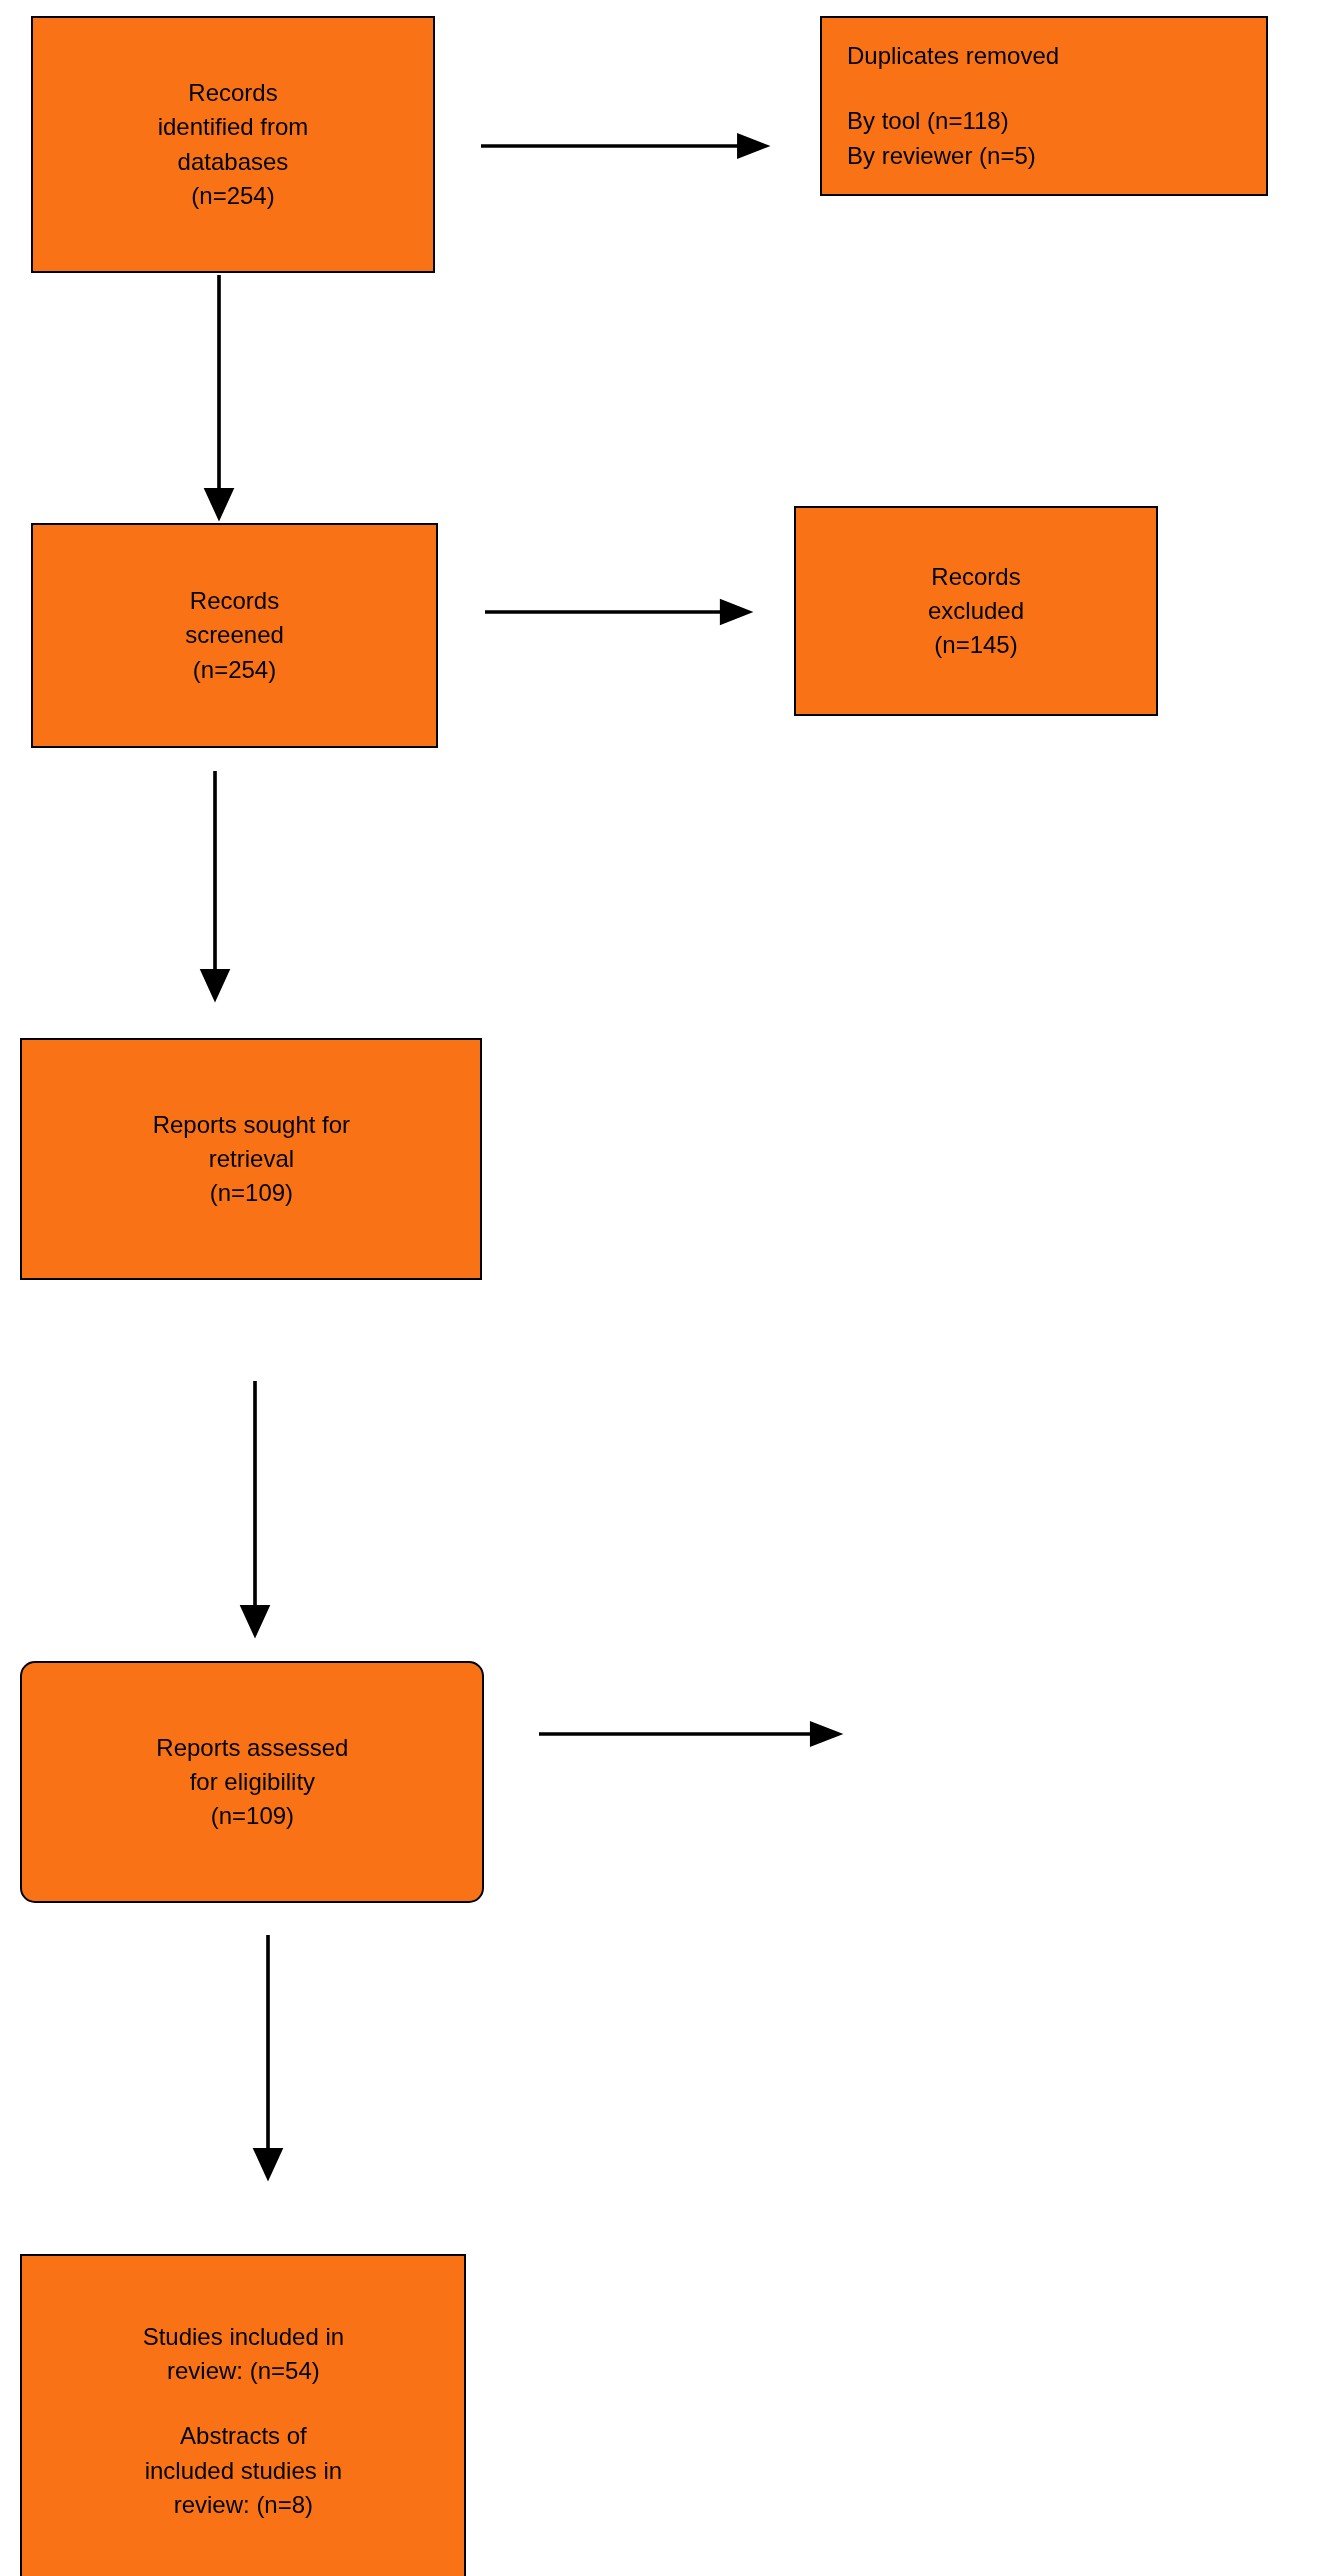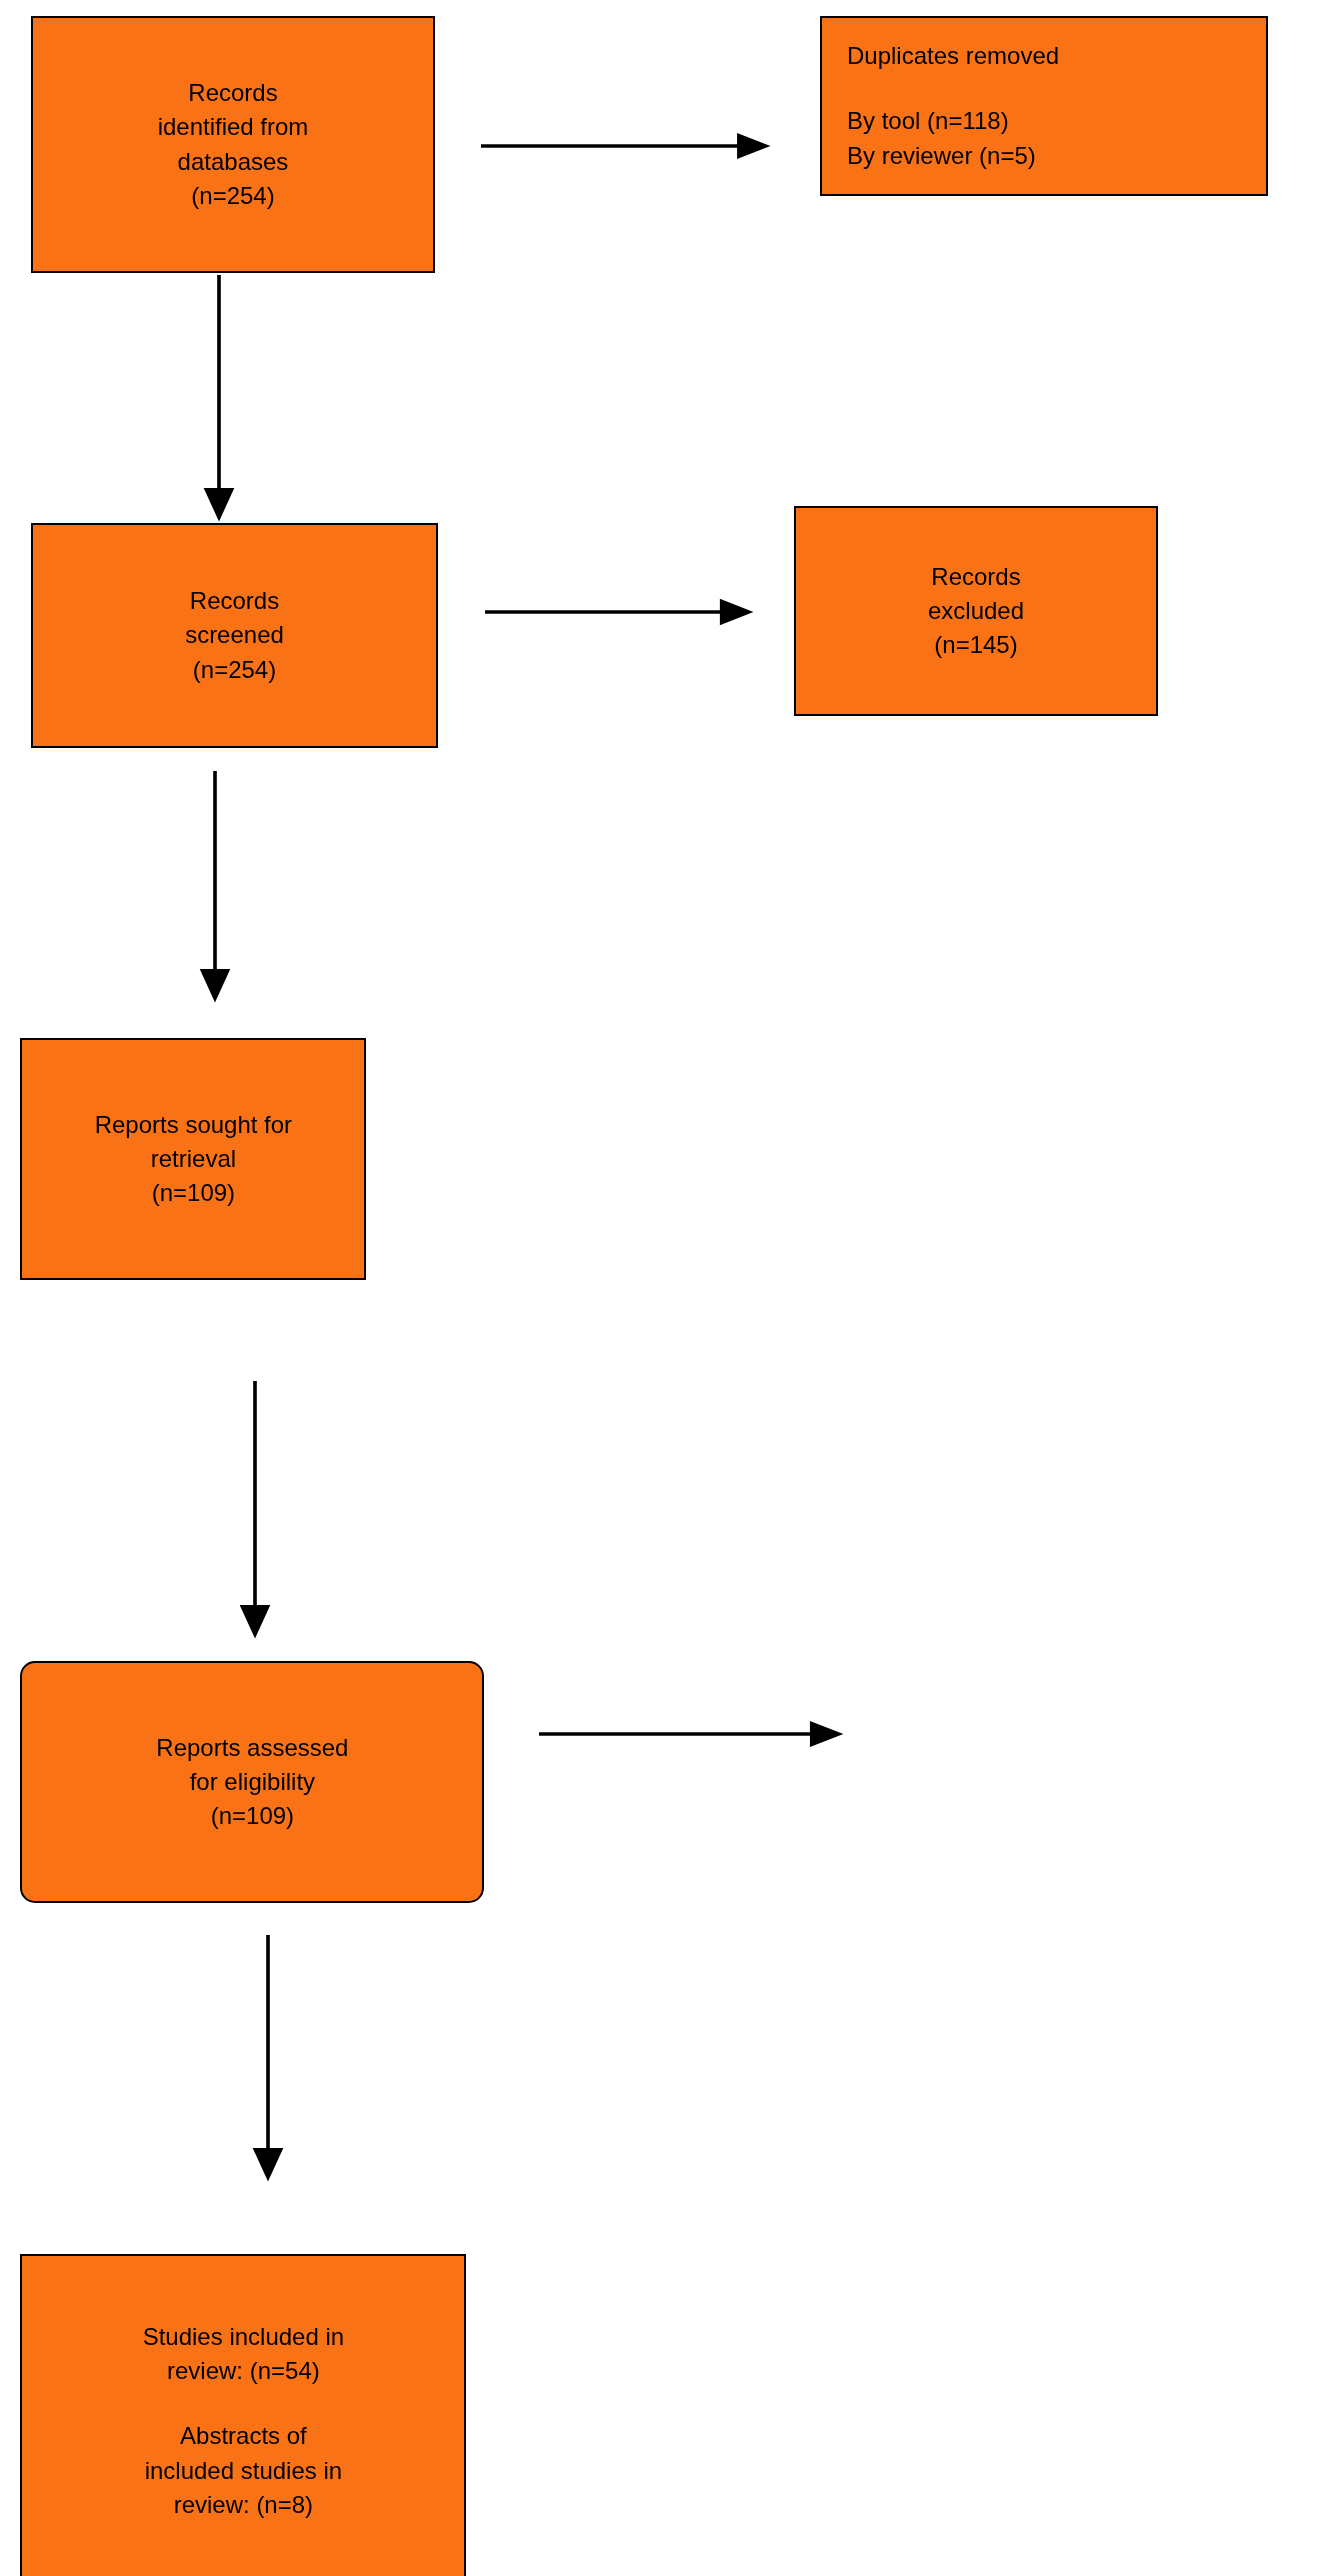--- a/index.html
+++ b/index.html
@@ -62,21 +62,21 @@
     <span class="line">screened</span>
     <span class="line">(n=254)</span>
   </div>
 
   <div class="node center" style="left:794px; top:506px; width:364px; height:210px;">
     <span class="line">Records</span>
     <span class="line">excluded</span>
     <span class="line">(n=145)</span>
   </div>
 
-  <div class="node center" style="left:20.4px; top:1038px; width:346px; height:242px;">
+  <div class="node center" style="left:20.4px; top:1038px; width:462px; height:242px;">
     <span class="line">Reports sought for</span>
     <span class="line">retrieval</span>
     <span class="line">(n=109)</span>
   </div>
 
   <div class="node center" style="left:20.4px; top:1661px; width:464px; height:242px;border-radius:15px;">
     <span class="line">Reports assessed</span>
     <span class="line">for eligibility</span>
     <span class="line">(n=109)</span>
   </div>

